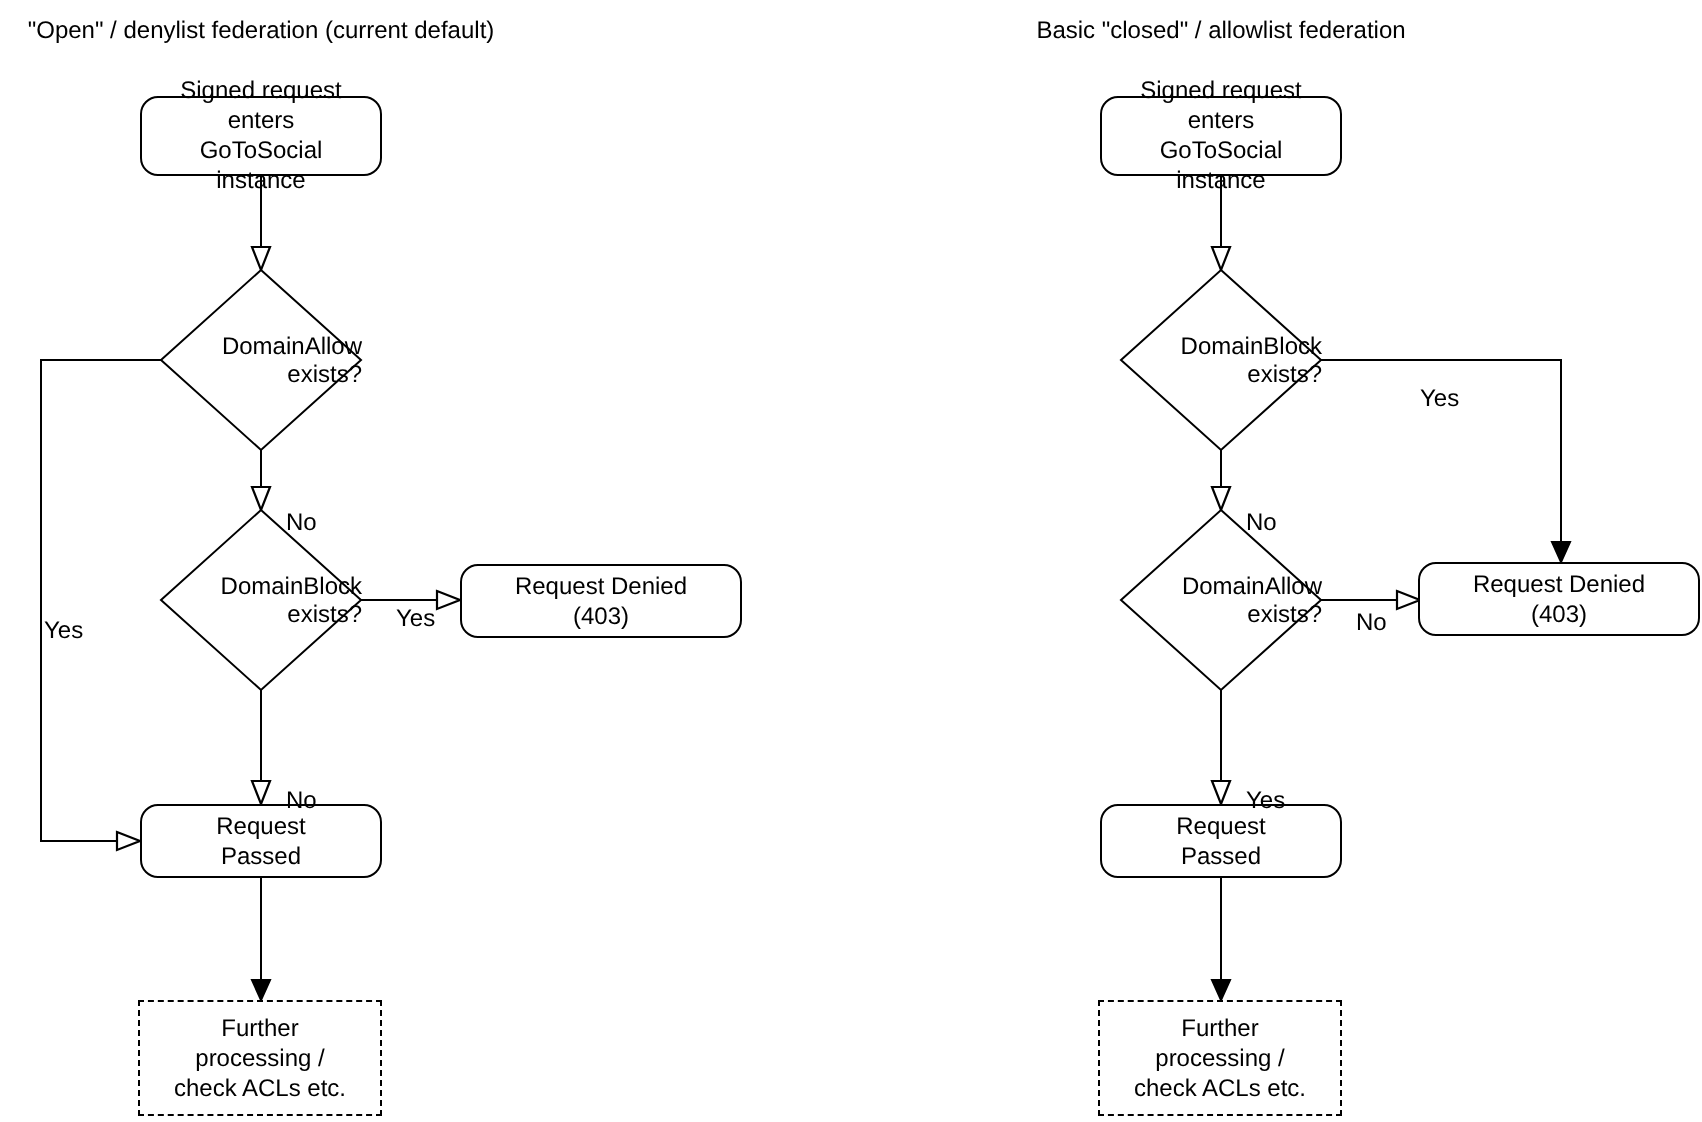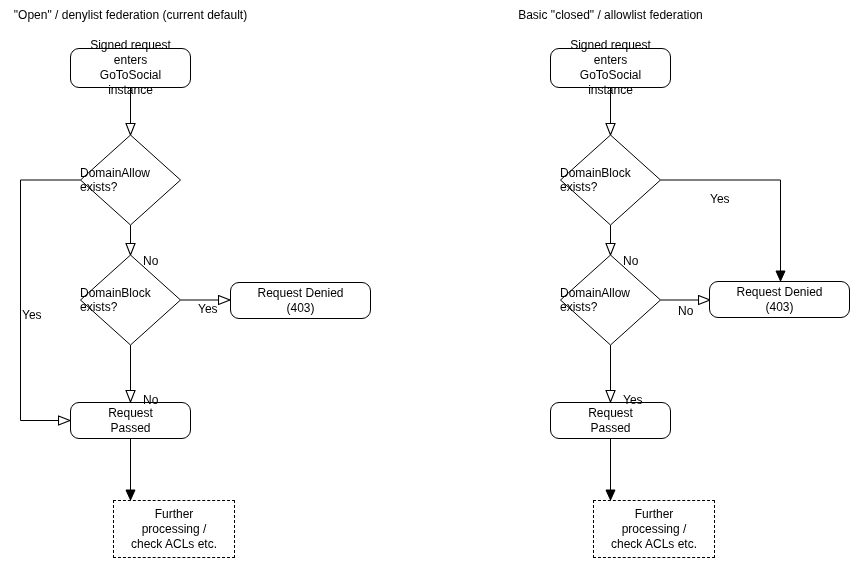--- a/index.html
+++ b/index.html
@@ -41,26 +41,25 @@
     align-items: center;
     justify-content: center;
     text-align: center;
     font-size: 12px;
     line-height: 15px;
     padding: 2px 16px;
   }
   .box.dashed {
     border-radius: 0;
     border: 1px dashed #000000;
-    margin-left: 44px;
   }
   .diamond-label {
     position: absolute;
     width: 101px;
-    text-align: left;
+    text-align: right;
     font-size: 12px;
     line-height: 14px;
   }
   .edge-label {
     position: absolute;
     font-size: 12px;
     line-height: 12px;
     white-space: nowrap;
     margin-top: 21px;
   }

